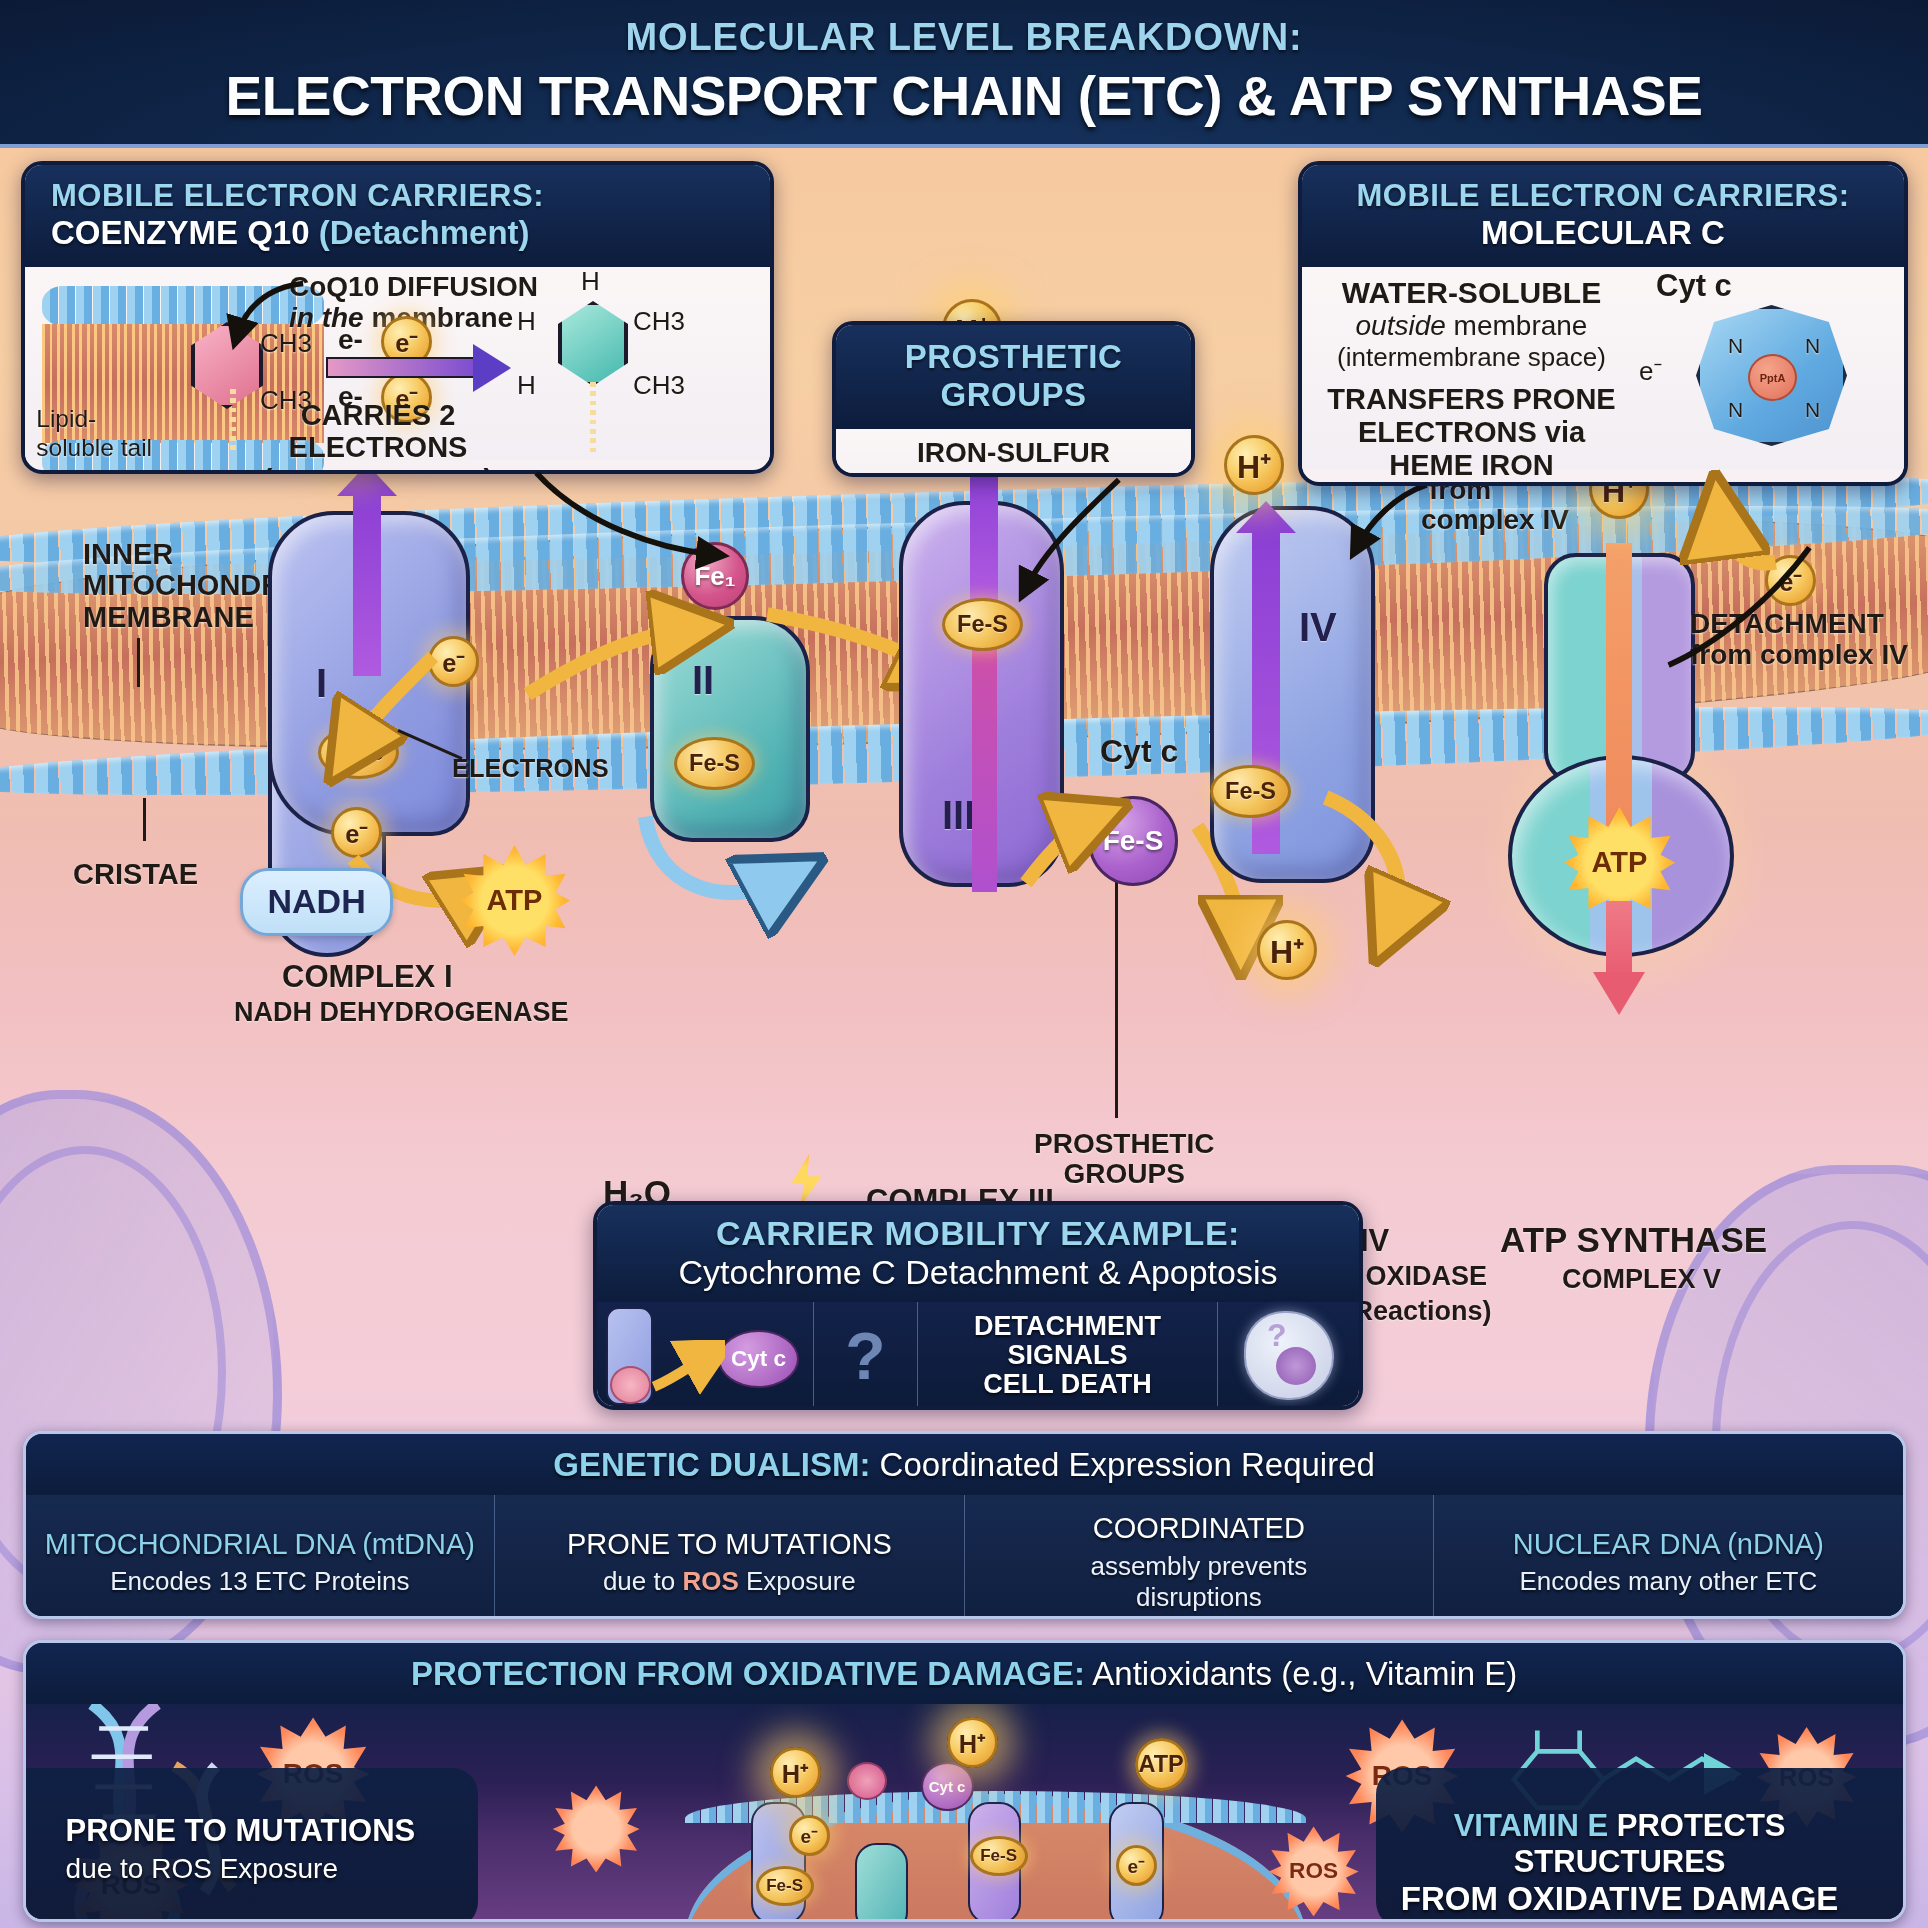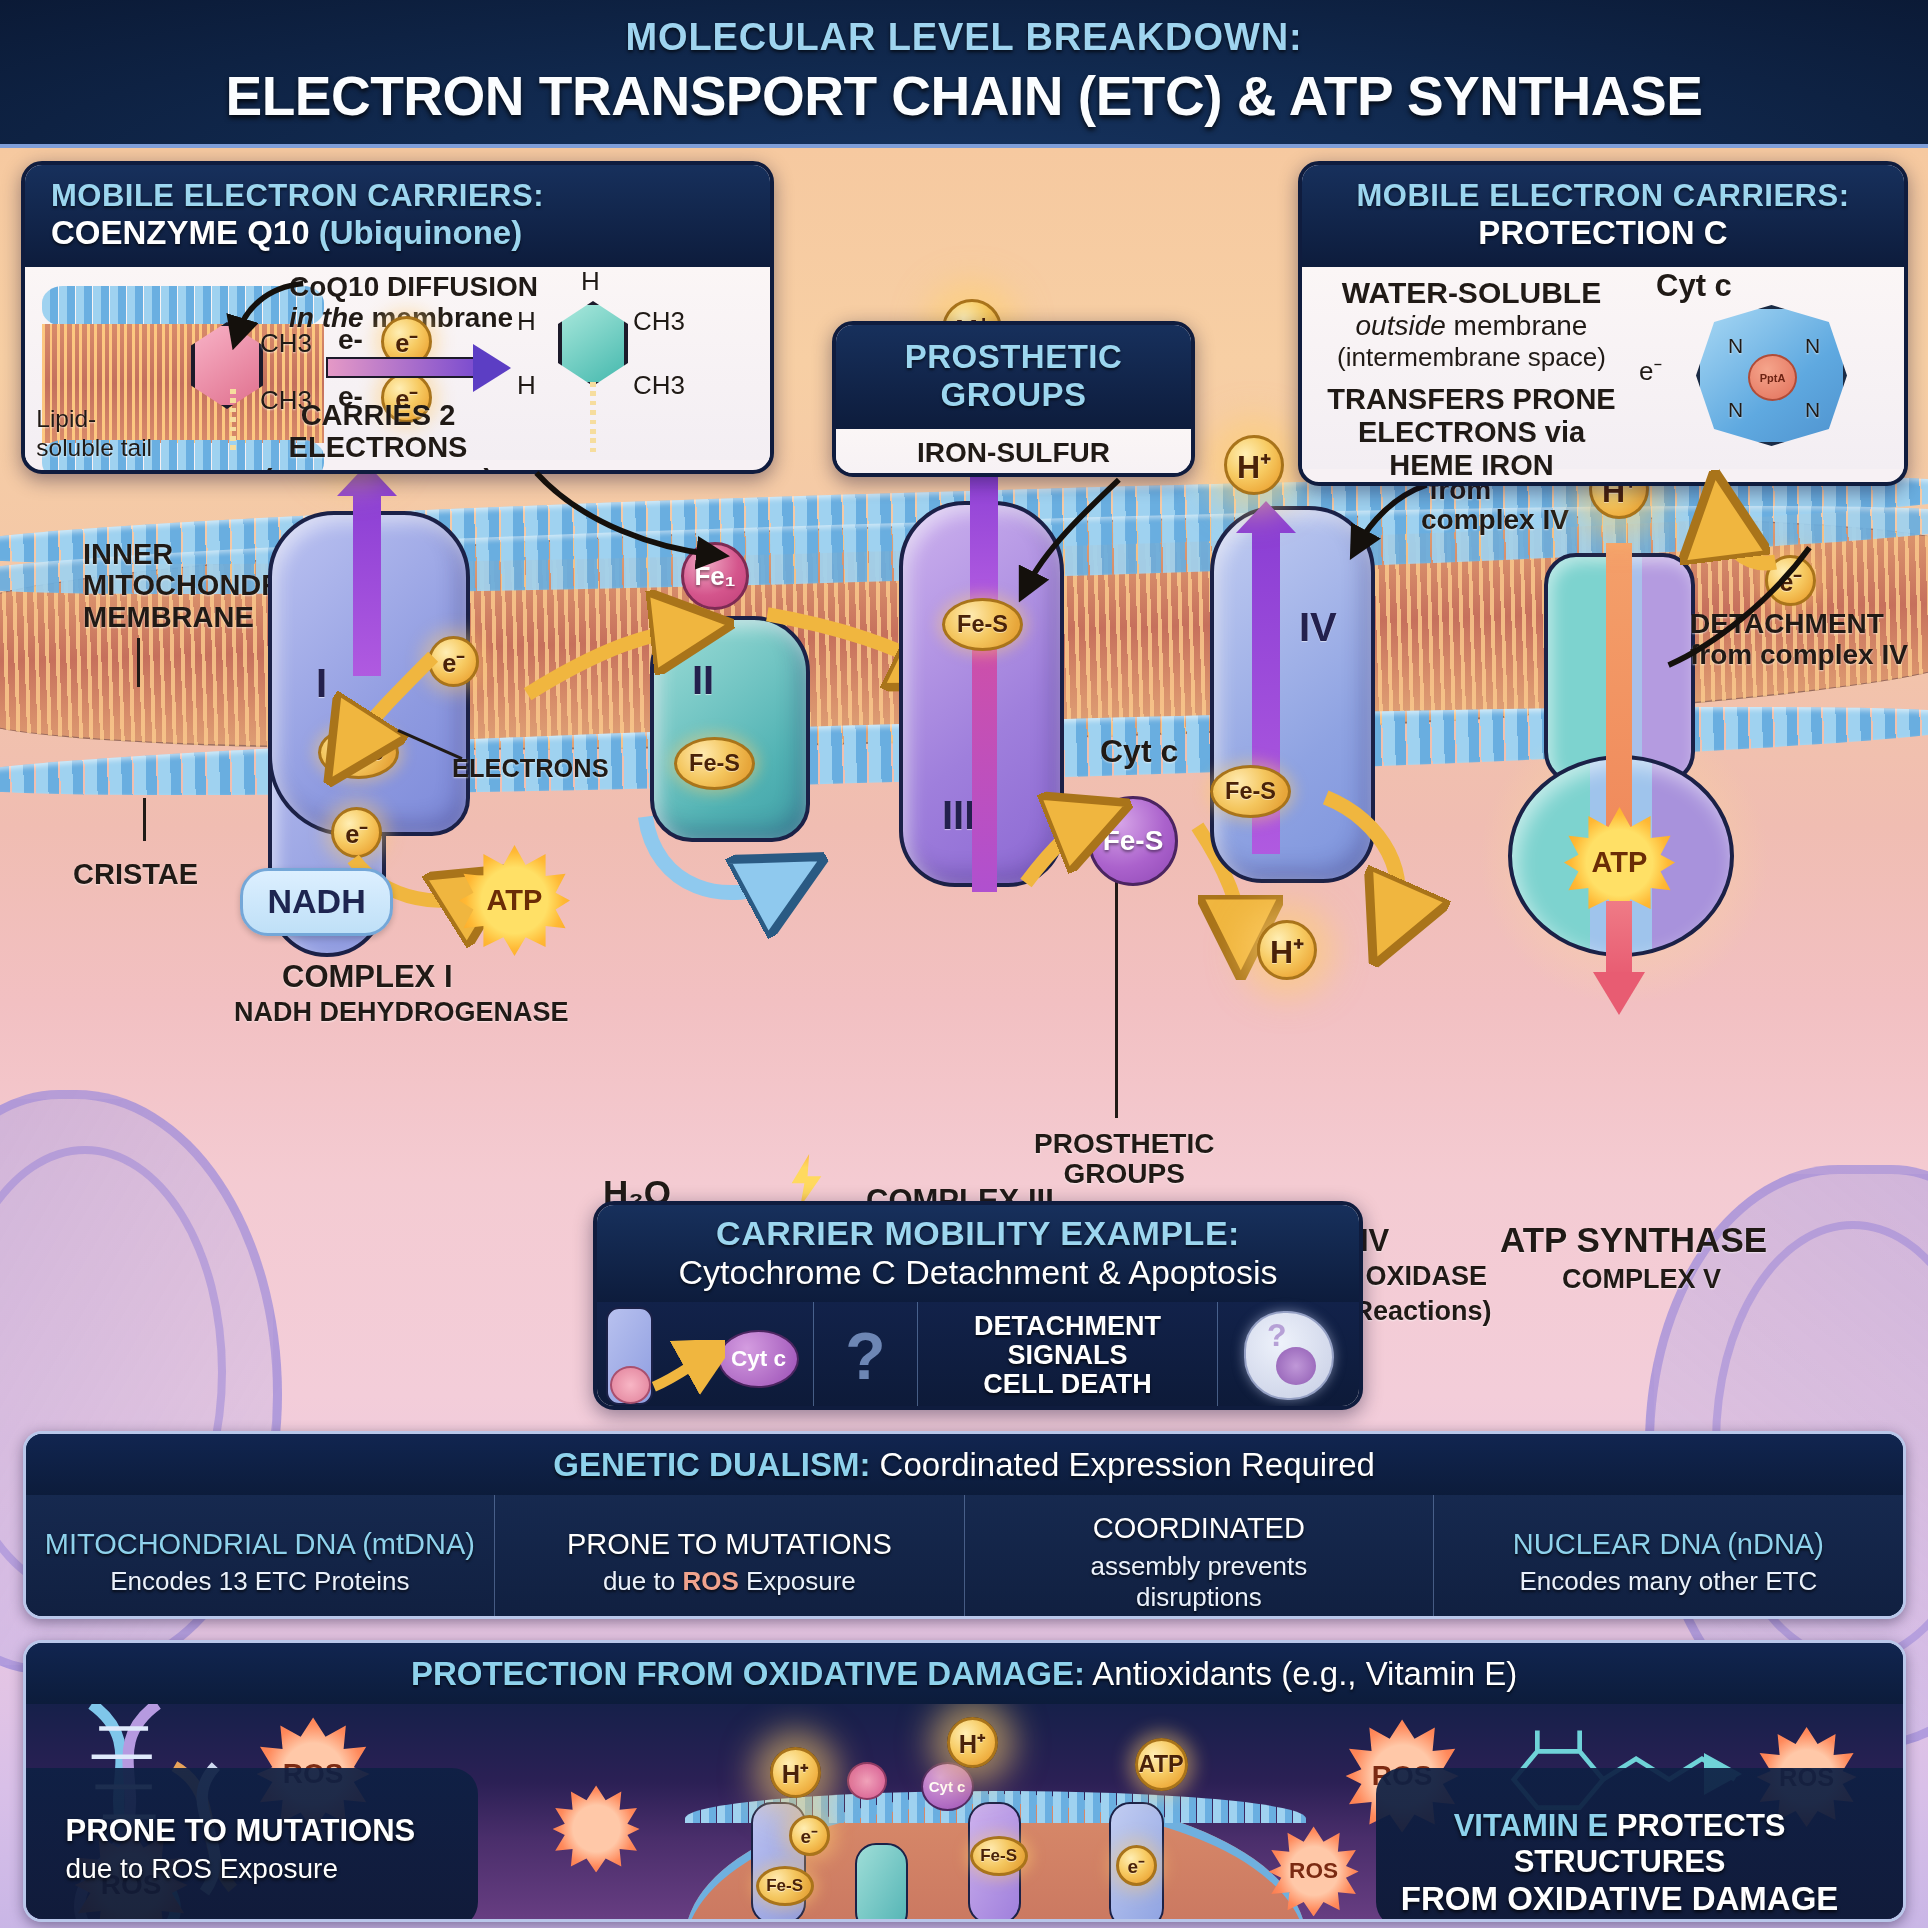--- a/index.html
+++ b/index.html
@@ -427,21 +427,21 @@
       background:linear-gradient(180deg,#ef7b86,#e85c72);"></div>
     <div style="position:absolute;left:1593px;top:824px;border-left:26px solid transparent;border-right:26px solid transparent;border-top:43px solid #e85c72;"></div>
     <div class="slabel" style="left:1500px;top:1073px;font-size:35px;">ATP SYNTHASE</div>
     <div class="slabel" style="left:1562px;top:1117px;font-size:27px;">COMPLEX V</div>
 
     <div class="panel" style="left:21px;top:13px;width:753px;height:313px;">
       <div class="panel-head" style="text-align:left;padding-left:26px">
         <div class="l1">MOBILE ELECTRON CARRIERS:</div>
         <div class="l2">
           <span>COENZYME Q10</span>
-          <span class="accent">(Ubiquinone)</span>
+          <span class="accent">(Detachment)</span>
         </div>
       </div>
       <div class="panel-body" style="height:193px;position:relative">
         <div class="mini-mem">
           <div class="mini-heads" style="top:0"></div>
           <div class="mini-tails"></div>
           <div class="mini-heads" style="top:154px"></div>
         </div>
 
         <div style="position:absolute;left:166px;top:55px;width:72px;height:87px;
@@ -519,21 +519,21 @@
       <defs>
           <marker id="ih" markerWidth="6" markerHeight="6" refX="3" refY="3" orient="auto">
         <path d="M0,0 L6,3 L0,6 z" fill="#14100c"></path>
           </marker>
         </defs>
     </svg>
 
     <div class="panel" style="left:1298px;top:13px;width:610px;height:325px;">
       <div class="panel-head">
         <div class="l1">MOBILE ELECTRON CARRIERS:</div>
-        <div class="l2">PROTECTION C</div>
+        <div class="l2">MOLECULAR C</div>
       </div>
       <div class="panel-body" style="height:202px;position:relative">
         <div style="position:absolute;left:19px;top:9.4px;width:301px;text-align:center;color:#201a16">
           <div style="font-size:30px;font-weight:bold">WATER-SOLUBLE</div>
           <div style="font-size:28px">
             <i>outside</i>
             <span>membrane</span>
           </div>
           <div style="font-size:26px">(intermembrane space)</div>
           <div style="font-size:29px;font-weight:bold;margin-top:9.4px">TRANSFERS PRONE</div>

